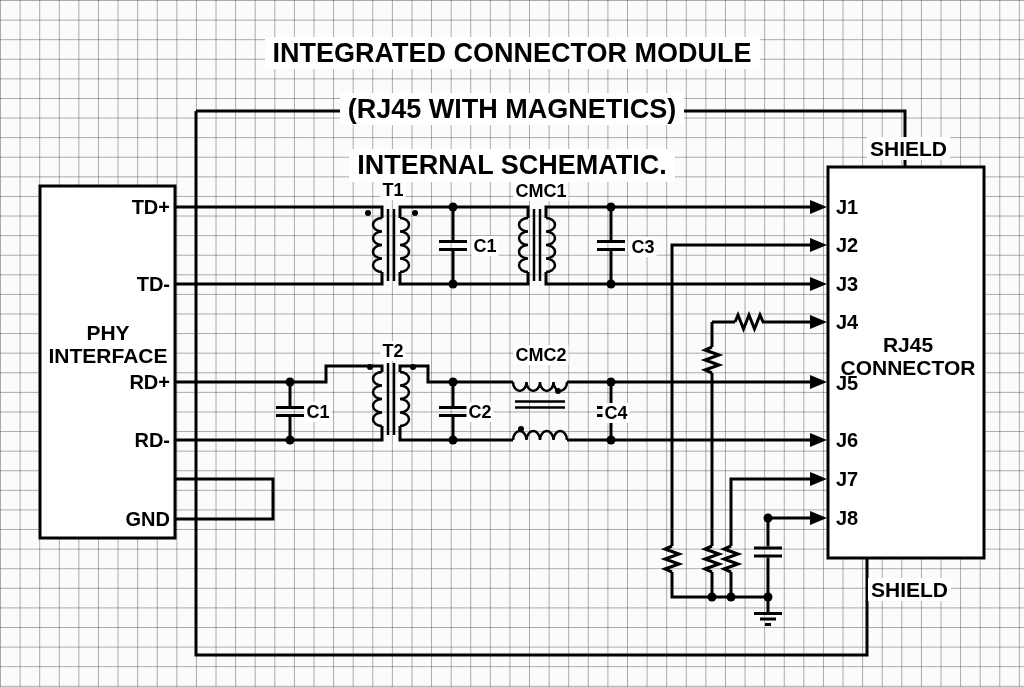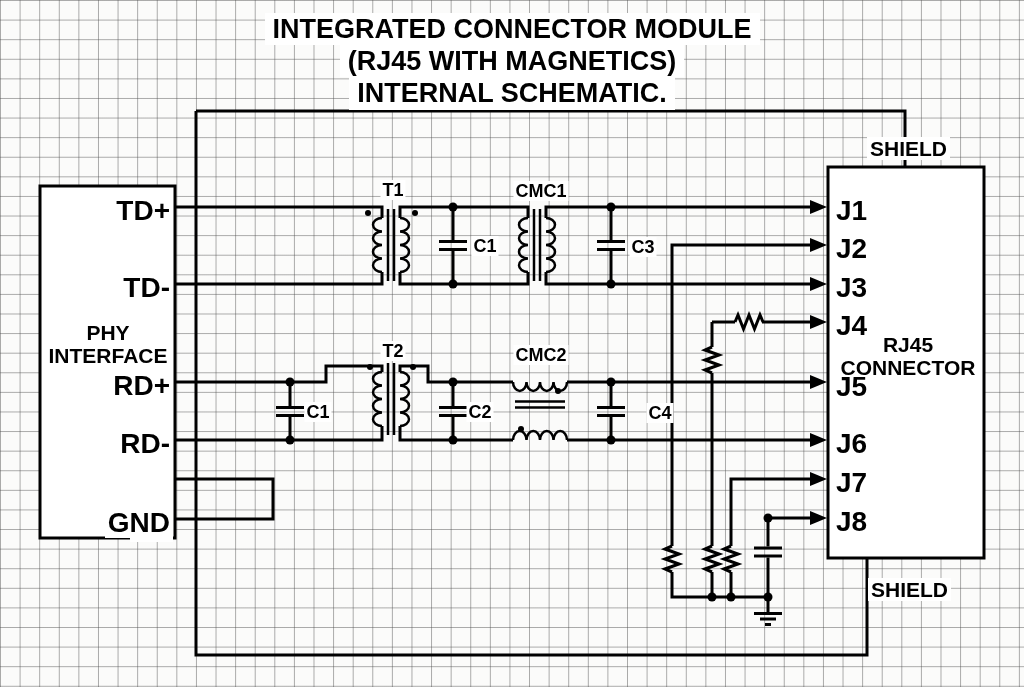--- a/index.html
+++ b/index.html
@@ -26,23 +26,23 @@
     line-height:1;
     white-space:nowrap;
   }
   .title-wrap{
     position:absolute;left:0;right:0;top:13px;
     text-align:center;
     font-weight:bold;
     font-size:27px;
     line-height:1.12;
   }
-  .title-wrap .tline{display:block;}
+  .title-wrap .tline{display:block;margin-top:24px;}
   .title-wrap .tline span{background:#fff;padding:1px 8px;display:inline-block;}
-  .pin-lbl{font-size:28px;padding:1px 3px;}
+  .pin-lbl{font-size:20px;padding:1px 3px;}
   .ref-lbl{font-size:18px;padding:1px 2px;transform:translate(-50%,-50%);}
   .block-lbl{
     position:absolute;
     font-weight:bold;font-size:21px;line-height:1.1;
     text-align:center;color:#000;
     transform:translate(-50%,-50%);
     white-space:nowrap;
   }
   .shield-lbl{font-size:21px;padding:1px 3px;text-align:right;}
 </style>
@@ -230,21 +230,21 @@
   <div class="lbl pin-lbl" style="right:851px;top:508px;">GND</div>
 
   <div class="lbl ref-lbl" style="left:393px;top:190px;">T1</div>
   <div class="lbl ref-lbl" style="left:541px;top:191px;">CMC1</div>
   <div class="lbl ref-lbl" style="left:485px;top:246px;">C1</div>
   <div class="lbl ref-lbl" style="left:643px;top:247px;">C3</div>
   <div class="lbl ref-lbl" style="left:393px;top:351px;">T2</div>
   <div class="lbl ref-lbl" style="left:541px;top:355px;">CMC2</div>
   <div class="lbl ref-lbl" style="left:318px;top:412px;">C1</div>
   <div class="lbl ref-lbl" style="left:480px;top:412px;">C2</div>
-  <div class="lbl ref-lbl" style="left:660px;top:413px;text-align:right;">C4</div>
+  <div class="lbl ref-lbl" style="left:616px;top:413px;text-align:right;">C4</div>
 
   <div class="lbl pin-lbl" style="left:833px;top:196px;">J1</div>
   <div class="lbl pin-lbl" style="left:833px;top:234px;">J2</div>
   <div class="lbl pin-lbl" style="left:833px;top:273px;text-align:center;">J3</div>
   <div class="lbl pin-lbl" style="left:833px;top:311px;">J4</div>
   <div class="lbl pin-lbl" style="left:833px;top:372px;">J5</div>
   <div class="lbl pin-lbl" style="left:833px;top:429px;">J6</div>
   <div class="lbl pin-lbl" style="left:833px;top:468px;">J7</div>
   <div class="lbl pin-lbl" style="left:833px;top:507px;">J8</div>
 

